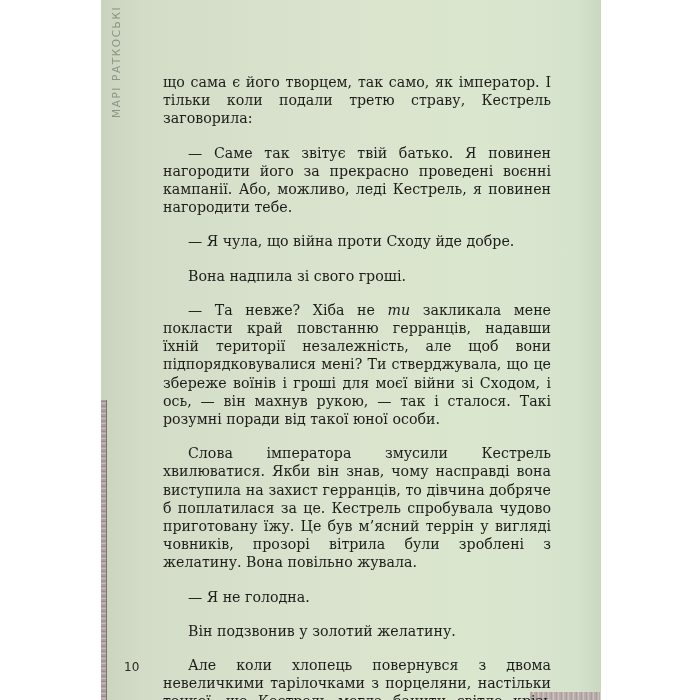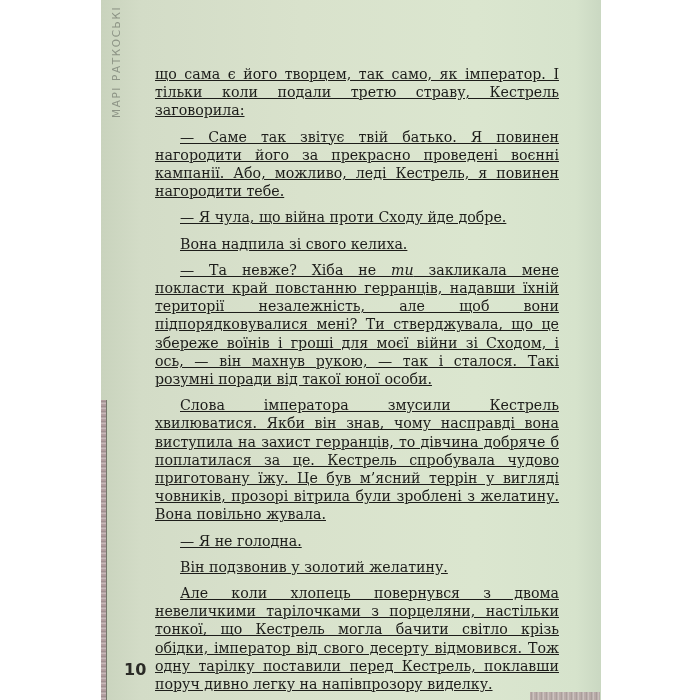--- a/index.html
+++ b/index.html
@@ -65,55 +65,53 @@
       left: 147px;
       top: 57px;
       width: 420px;
       font-family: "DejaVu Serif", serif;
       font-size: 14.2px;
       line-height: 18.2px;
       color: #1d1d1a;
       text-align: justify;
     }
     .text-block p {
-      margin: 8px;
+      margin: 16px;
       text-indent: 25px;
-      text-decoration: underline;
     }
     .text-block p.no-indent {
       text-indent: 0;
     }
     .text-block em {
       font-style: italic;
     }
     .page-number {
       position: absolute;
       left: 124px;
       top: 660px;
       font-family: "DejaVu Sans", sans-serif;
-      font-size: 16px;
+      font-size: 12px;
       color: #2a2a26;
-      font-weight: bold;
     }
   </style>
 </head>
 <body>
 
 <div class="page"></div>
 <div class="page-edge-left"></div>
 <div class="page-edge-line"></div>
 <div class="page-edge-bottom"></div>
 
 <div class="running-head">МАРІ РАТКОСЬКІ</div>
 
 <div class="text-block">
   <p class="no-indent">що сама є його творцем, так само, як імператор. І тільки коли подали третю страву, Кестрель заговорила:</p>
   <p>— Саме так звітує твій батько. Я повинен нагородити його за прекрасно проведені воєнні кампанії. Або, мож­ливо, леді Кестрель, я повинен нагородити тебе.</p>
   <p>— Я чула, що війна проти Сходу йде добре.</p>
-  <p>Вона надпила зі свого келиха.</p>
+  <p>Вона надпила зі свого гроші.</p>
   <p><span>— Та невже? Хіба не </span><em>ти</em><span> закликала мене покласти край повстанню герранців, надавши їхній території незалежність, але щоб вони підпорядковувалися мені? Ти стверджувала, що це збереже воїнів і гроші для моєї війни зі Сходом, і ось, — він махнув рукою, — так і сталося. Такі розумні поради від такої юної особи.</span></p>
   <p>Слова імператора змусили Кестрель хвилюватися. Якби він знав, чому насправді вона виступила на захист герранців, то дівчина добряче б поплатилася за це. Кестрель спробувала чудово приготовану їжу. Це був м’ясний террін у вигляді човників, прозорі вітрила були зроблені з желатину. Вона повільно жувала.</p>
   <p>— Я не голодна.</p>
   <p>Він подзвонив у золотий желатину.</p>
   <p>Але коли хлопець повернувся з двома невеличкими тарілочками з порцеляни, настільки тонкої, що Кестрель могла бачити світло крізь обідки, імператор від свого десерту відмовився. Тож одну тарілку поставили перед Кестрель, поклавши поруч дивно легку на напівпрозору виделку.</p>
 </div>
 
 <div class="page-number">10</div>
 
 </body></html>

